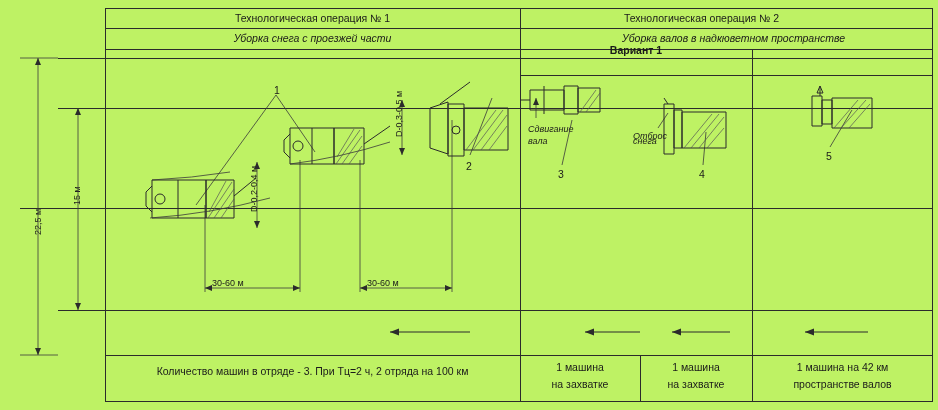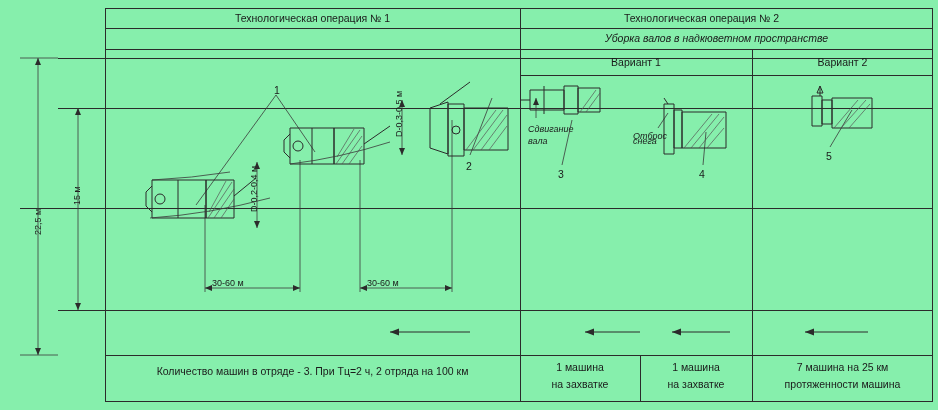--- a/index.html
+++ b/index.html
@@ -1,17 +1,17 @@
 <!DOCTYPE html>
 <html><head>
 <meta charset="utf-8">
 <style>
   html,body{margin:0;padding:0;background:#ffffff;}
   body{font-family:"Liberation Sans",sans-serif;color:#1a1a1a;}
-  #root{position:relative;width:938px;height:410px;overflow:hidden;background:#86efac;}
+  #root{position:relative;width:938px;height:410px;overflow:hidden;background:#bef264;}
   .ln{position:absolute;background:#2b2b2b;}
   .hl{height:1px;}
   .vl{width:1px;}
   .lbl{position:absolute;font-size:10.5px;line-height:1.15;white-space:nowrap;}
   .lbl.it{font-style:italic;}
   .ctr{text-align:center;}
   .tiny{font-size:9px;}
   .vert{transform-origin:0 0;}
   svg{position:absolute;left:0;top:0;overflow:visible;}
   .stroke{fill:none;stroke:#2b2b2b;stroke-width:1;}
@@ -36,32 +36,32 @@
 
   <div class="ln hl" style="left:105px;top:355px;width:828px;"></div>
   <div class="ln hl" style="left:105px;top:401px;width:828px;"></div>
 
   <div class="ln hl" style="left:58px;top:58px;width:875px;"></div>
   <div class="ln hl" style="left:58px;top:108px;width:875px;"></div>
   <div class="ln hl" style="left:20px;top:208px;width:913px;"></div>
   <div class="ln hl" style="left:58px;top:310px;width:875px;"></div>
 
   <div class="lbl ctr" style="left:105px;top:12px;width:415px;">Технологическая операция № 1</div>
+  <div class="lbl ctr it" style="left:105px;top:32px;width:415px;">Уборка снега с проезжей части</div>
   <div class="lbl ctr" style="left:520px;top:12px;width:363px;">Технологическая операция № 2</div>
-  <div class="lbl ctr it" style="left:520px;top:32px;width:393px;">Уборка валов в надкюветном пространстве</div>
-  <div class="lbl ctr" style="left:520px;top:56px;width:232px;">Вариант 1</div>
-  <div class="lbl ctr" style="left:752px;top:56px;width:181px;">Вариант 2</div>
+  <div class="lbl ctr it" style="left:520px;top:32px;width:393px;padding-left:17px;">Уборка валов в надкюветном пространстве</div>
+  <div class="lbl ctr" style="left:520px;top:44px;width:232px;font-weight:bold;">Вариант 1</div>
 
   <div class="lbl ctr" style="left:105px;top:365px;width:415px;">Количество машин в отряде - 3. При Тц=2 ч, 2 отряда на 100 км</div>
   <div class="lbl ctr" style="left:520px;top:361px;width:120px;">1 машина</div>
   <div class="lbl ctr" style="left:520px;top:378px;width:120px;">на захватке</div>
   <div class="lbl ctr" style="left:640px;top:361px;width:112px;">1 машина</div>
   <div class="lbl ctr" style="left:640px;top:378px;width:112px;">на захватке</div>
-  <div class="lbl ctr" style="left:752px;top:361px;width:181px;">7 машина на 25 км</div>
-  <div class="lbl ctr" style="left:752px;top:378px;width:181px;">протяженности машина</div>
+  <div class="lbl ctr" style="left:752px;top:361px;width:181px;">1 машина на 42 км</div>
+  <div class="lbl ctr" style="left:752px;top:378px;width:181px;">пространстве валов</div>
 
   <div class="lbl" style="left:274px;top:84px;">1</div>
   <div class="lbl" style="left:466px;top:160px;">2</div>
   <div class="lbl" style="left:558px;top:168px;">3</div>
   <div class="lbl" style="left:699px;top:168px;">4</div>
   <div class="lbl" style="left:826px;top:150px;">5</div>
 
   <div class="lbl it tiny" style="left:528px;top:124px;">Сдвигание</div>
   <div class="lbl it tiny" style="left:528px;top:136px;text-align:center;">вала</div>
   <div class="lbl it tiny" style="left:633px;top:131px;">Отброс</div>

